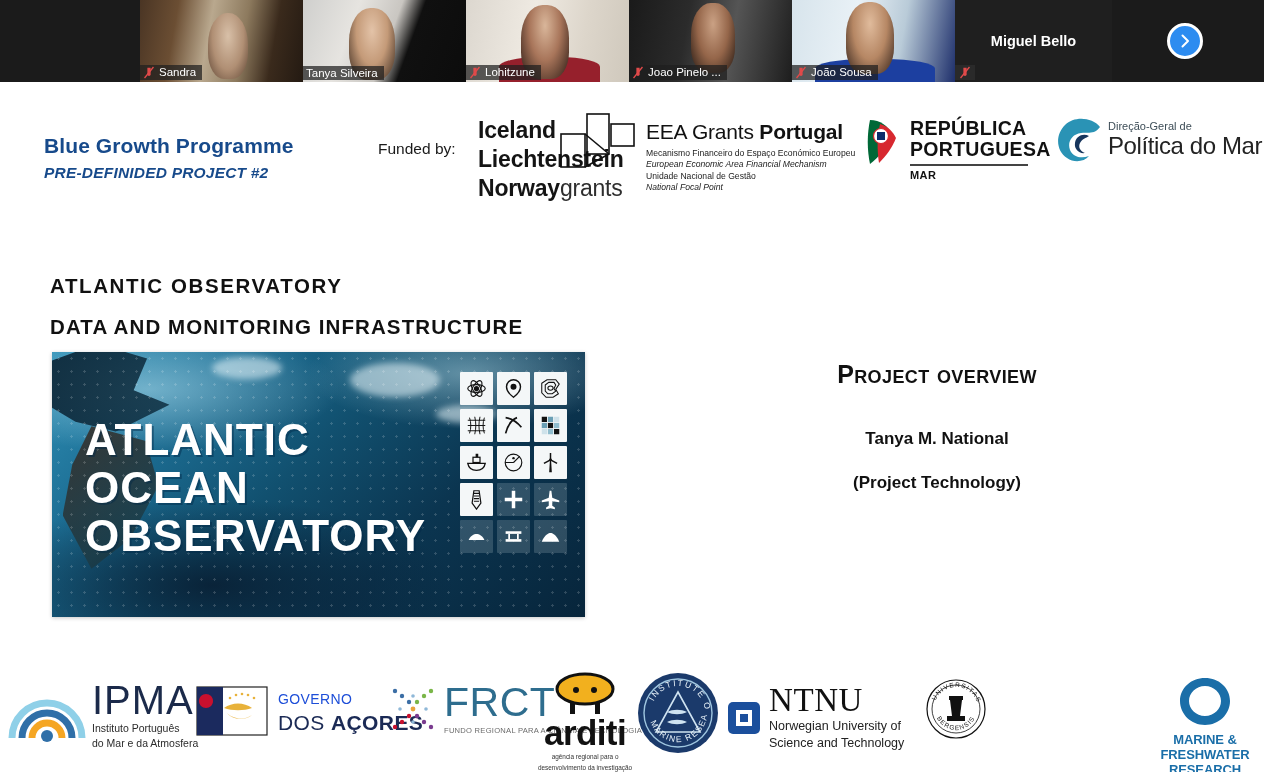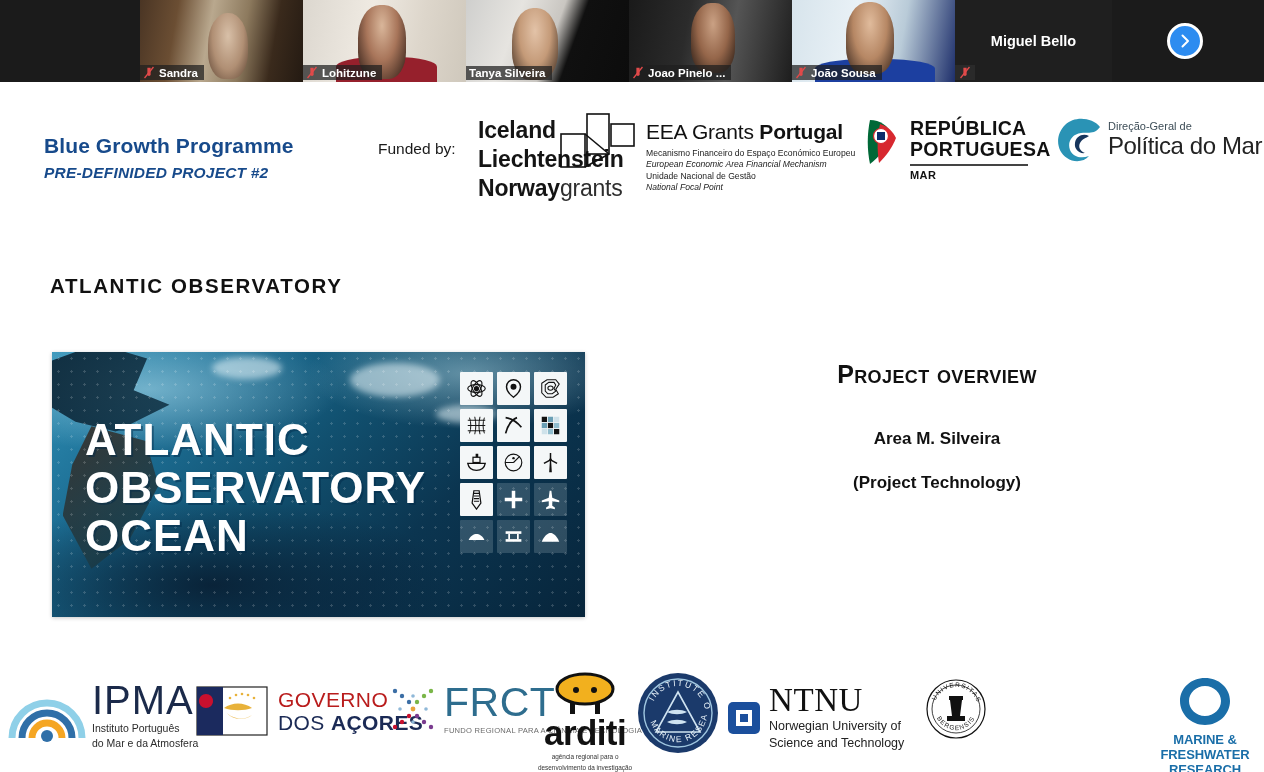--- a/index.html
+++ b/index.html
@@ -17,24 +17,23 @@
   }
   .strip-pad-left { width: 140px; background: #1b1b1b; }
   .tile {
     position: relative; width: 163px; height: 82px; overflow: hidden;
     background: #2a2a2a; flex: 0 0 auto;
   }
   .tile.active { box-shadow: inset 0 0 0 2px #8cc63f; }
   .tile .scene { position: absolute; inset: 0; }
   .tile .nameplate {
     position: absolute; left: 0; bottom: 2px;
-    display: flex; align-items: flex-end; gap: 4px;
+    display: flex; align-items: flex-start; gap: 4px;
     background: rgba(30,30,30,0.72); padding: 1px 6px 1px 3px;
     max-width: 158px;
-    font-weight: bold;
   }
   .tile .nameplate .label {
     color: #fff; font-size: 11.5px; white-space: nowrap;
     overflow: hidden; text-overflow: ellipsis;
   }
   .mute-icon { width: 12px; height: 13px; flex: 0 0 auto; }
   .tile.novideo { width: 157px; background: #1f1f1f; display:flex; align-items:center; justify-content:center;}
   .tile.novideo .bigname { color:#fff; font-size:14.5px; font-weight:bold; }
   .tile.novideo .nameplate { background: rgba(45,45,45,0.8); padding:1px 4px; }
   .next-btn {
@@ -146,21 +145,21 @@
   .po .n { font-size: 17px; font-weight: bold; color:#111; margin-top: 40px; }
   .po .r { font-size: 17px; font-weight: bold; color:#111; margin-top: 24px; }
 
   
   .footer { position:absolute; left:0; bottom:0; width:1264px; height:108px; }
   .flogo { position:absolute; display:flex; align-items:center; }
 
   .ipma .txt .m { font-family:"Liberation Sans", sans-serif; font-size:40px; color:#1b2a4a; letter-spacing:1px; line-height:40px;}
   .ipma .txt .s { font-size:10.5px; color:#2b2b2b; line-height:12.5px; margin-top:2px;}
 
-  .acores .txt .l1 { font-size:21px; color:#b91c1c; letter-spacing:.4px; line-height:23px;}
+  .acores .txt .l1 { font-size:14px; color:#1d4ed8; letter-spacing:.4px; line-height:23px;}
   .acores .txt .l2 { font-size:21px; color:#1b2a55; letter-spacing:.4px; line-height:23px;}
   .acores .txt .l2 b { font-weight:bold; }
 
   .frct .txt .m { font-size:41px; color:#2e6d8e; line-height:41px; letter-spacing:.5px;}
   .frct .txt .s { font-size:7.6px; color:#6b6b6b; letter-spacing:.25px; margin-top:3px;}
 
   .arditi .w { font-size:35px; font-weight:bold; color:#111; line-height:34px; letter-spacing:-.6px;}
   .arditi .s { font-size:6.4px; color:#333; line-height:8.2px; margin-top:3px;}
 
   .ntnu .txt .m { font-family:"Liberation Serif", serif; font-size:33px; color:#111; letter-spacing:.6px; line-height:33px;}
@@ -183,35 +182,35 @@
       <div class="scene sc-sandra"></div>
       <div class="nameplate">
         <svg class="mute-icon" viewBox="0 0 14 16">
           <path d="M5 2.2h4v8a2 2 0 0 1-4 0z" fill="#e04a4a"></path>
           <path d="M1.5 14.8 12.5 1.2" stroke="#e04a4a" stroke-width="1.6"></path>
         </svg>
         <span class="label">Sandra</span>
       </div>
     </div>
 
+    <div class="tile active">
+      <div class="scene sc-tanya"></div>
+      <div class="nameplate">
+        <span class="label">Tanya Silveira</span>
+      </div>
+    </div>
+
     <div class="tile">
       <div class="scene sc-lohit"></div>
       <div class="nameplate">
         <svg class="mute-icon" viewBox="0 0 14 16">
           <path d="M5 2.2h4v8a2 2 0 0 1-4 0z" fill="#e04a4a"></path>
           <path d="M1.5 14.8 12.5 1.2" stroke="#e04a4a" stroke-width="1.6"></path>
         </svg>
         <span class="label">Lohitzune</span>
-      </div>
-    </div>
-
-    <div class="tile active">
-      <div class="scene sc-tanya"></div>
-      <div class="nameplate">
-        <span class="label">Tanya Silveira</span>
       </div>
     </div>
 
     <div class="tile">
       <div class="scene sc-joaop"></div>
       <div class="nameplate">
         <svg class="mute-icon" viewBox="0 0 14 16">
           <path d="M5 2.2h4v8a2 2 0 0 1-4 0z" fill="#e04a4a"></path>
           <path d="M1.5 14.8 12.5 1.2" stroke="#e04a4a" stroke-width="1.6"></path>
         </svg>
@@ -301,20 +300,21 @@
         <path d="M44 13C36 3 18 2 9 11c-10 10-9 26 2 33 7 5 17 4 22-2-8 3-16 1-19-6-3-8 2-16 11-17 7-1 13 2 19-6z" fill="#2a93b5"></path>
         <path d="M33 22c-6-3-13 0-14 7-1 6 4 11 10 10-5-2-7-6-5-10 2-4 6-5 9-7z" fill="#16355c"></path>
       </svg>
       <div class="txt">
         <div class="s">Direção-Geral de</div>
         <div class="b">Política do Mar</div>
       </div>
     </div>
 
     <div class="h-title">ATLANTIC OBSERVATORY</div>
+    <div class="h-title2">DATA AND MONITORING INFRASTRUCTURE</div>
 
     <div class="banner">
       <div class="landmass-a"></div>
       <div class="landmass-b"></div>
       <div class="cloud" style="left:56%; top:4%; width:90px; height:34px;"></div>
       <div class="cloud" style="left:30%; top:2%; width:70px; height:22px;"></div>
       <div class="cloud" style="left:72%; top:20%; width:60px; height:18px;"></div>
       <div class="dots"></div>
 
       <div class="icon-grid">
@@ -420,29 +420,29 @@
           </div>
         <div class="cell ghost">
             <svg viewBox="0 0 24 24">
               <path d="M2 18c3-7 7-10 10-10s7 3 10 10z" fill="#fff"></path>
             </svg>
           </div>
       </div>
 
       <div class="btxt">
         <div>ATLANTIC</div>
+        <div>OCEAN</div>
         <div>OBSERVATORY</div>
-        <div>OCEAN</div>
       </div>
 
     </div>
 
     <div class="po">
       <div class="t">Project overview</div>
-      <div class="n">Area M. Silveira</div>
+      <div class="n">Tanya M. National</div>
       <div class="r">(Project Technology)</div>
     </div>
 
     <div class="footer">
 
       <div class="flogo ipma" style="left:8px; top:16px;">
         <svg width="78" height="58" viewBox="0 0 78 58">
           <path d="M4 52a35 35 0 0 1 70 0" fill="none" stroke="#8fd0e8" stroke-width="7"></path>
           <path d="M14 52a25 25 0 0 1 50 0" fill="none" stroke="#2f6fa8" stroke-width="7"></path>
           <path d="M24 52a15 15 0 0 1 30 0" fill="none" stroke="#f5a623" stroke-width="7"></path>

